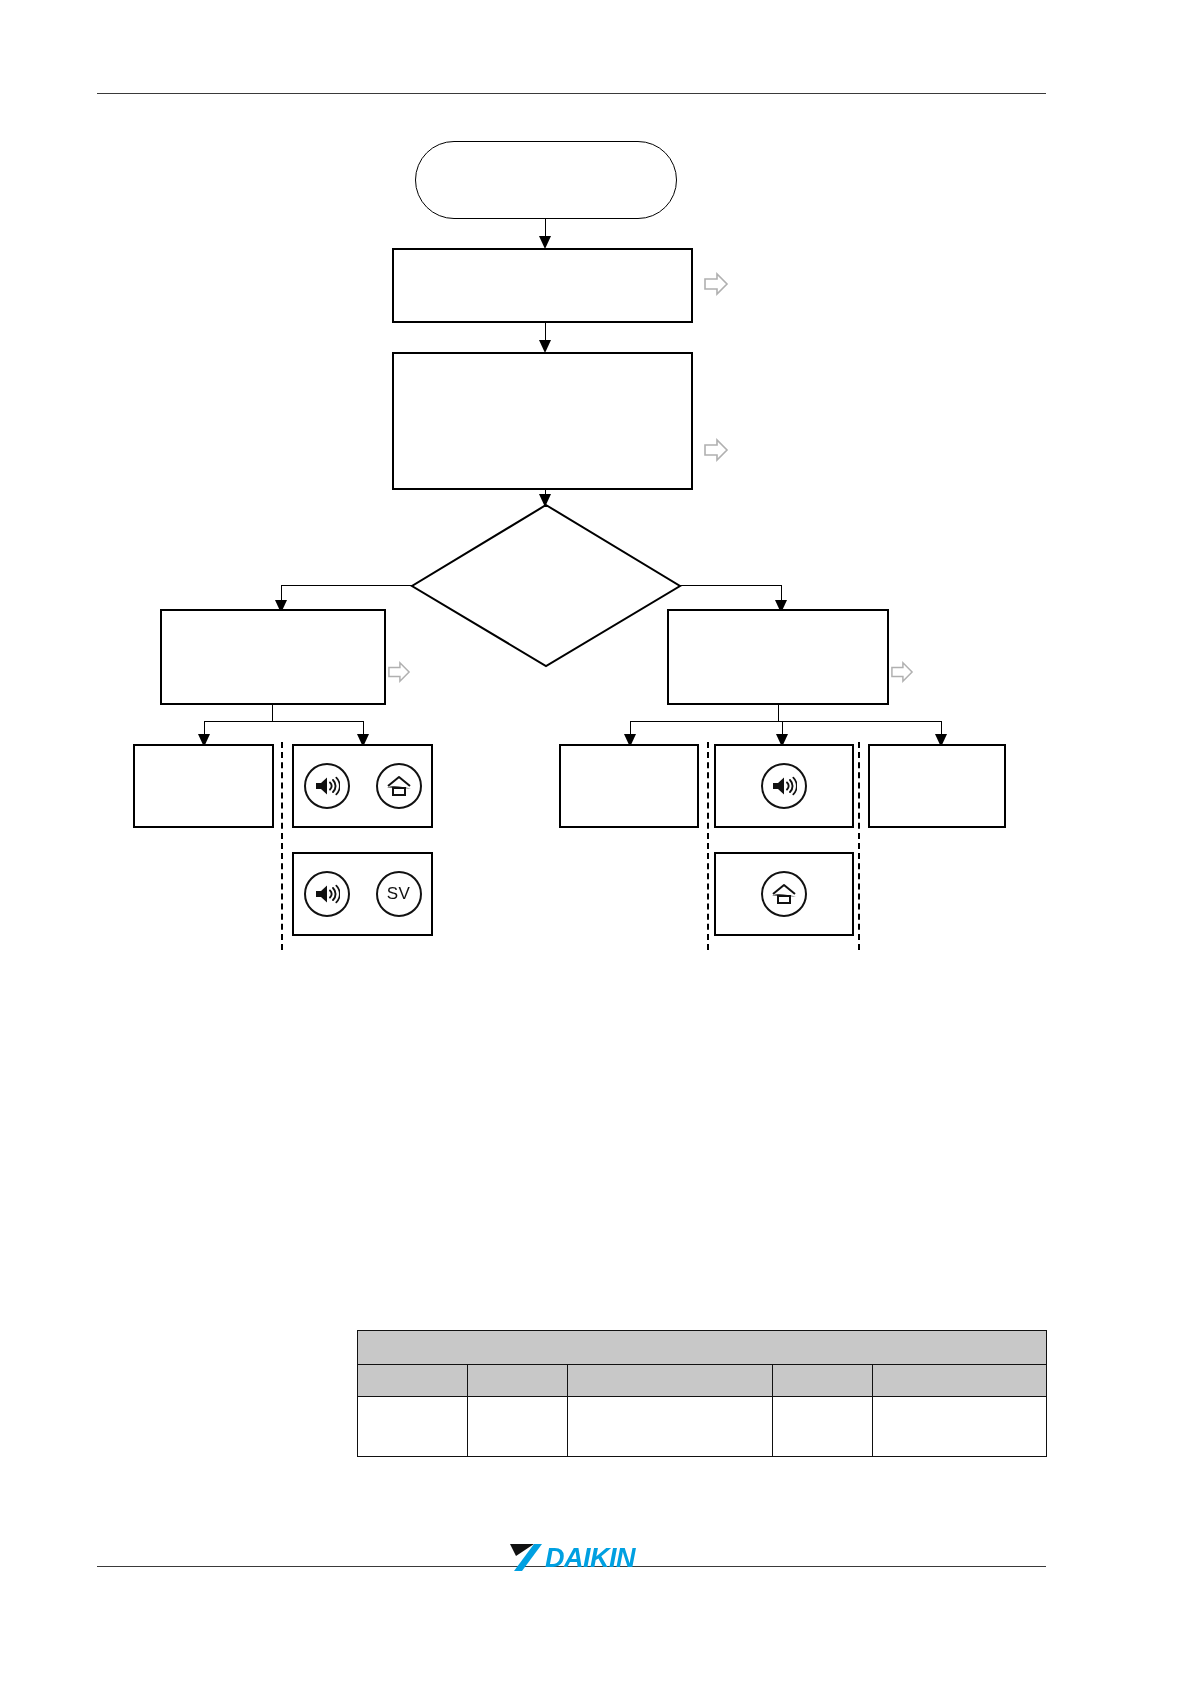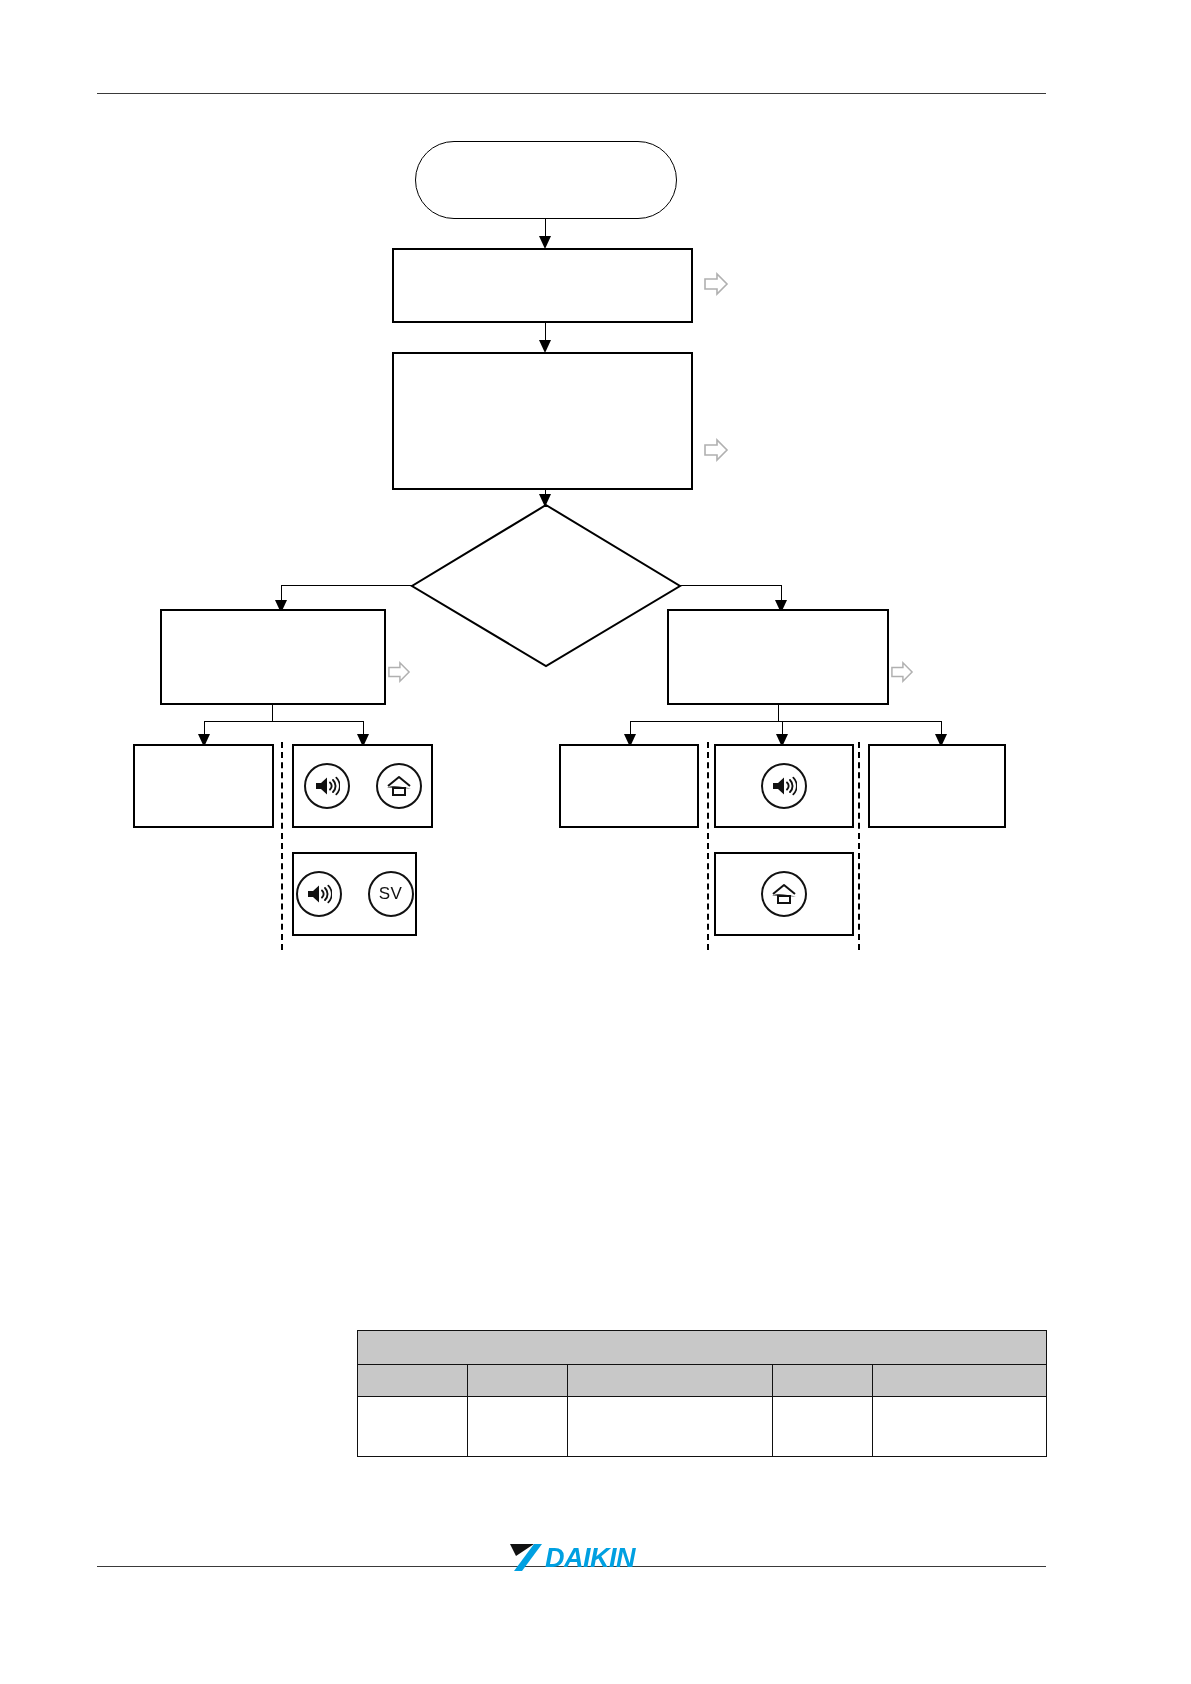--- a/index.html
+++ b/index.html
@@ -235,21 +235,21 @@
     </span>
     <span class="glyph">
       <svg width="30" height="24" viewBox="0 0 30 24">
         <path d="M4 12 L15 3 L26 12" stroke="#111111" stroke-width="2" fill="none" stroke-linejoin="round"></path>
         <rect x="9" y="14" width="12" height="7" stroke="#111111" stroke-width="2" fill="none"></rect>
         <path d="M3 13.5 C9 10.8 18 12.6 27 14.6 C20 14.2 10 13.3 3 13.5 Z" fill="#111111"></path>
       </svg>
     </span>
   </div>
 
-  <div class="icon-node" style="left:292px; top:852px; width:125px; height:84px;align-items:center;">
+  <div class="icon-node" style="left:292px; top:852px; width:141px; height:84px;align-items:center;">
     <span class="glyph">
       <svg width="26" height="22" viewBox="0 0 26 22">
         <path d="M2 8 H7 L13 2.5 V19.5 L7 14 H2 Z" fill="#111111"></path>
         <path d="M16 7.5 C18.2 9.6 18.2 12.4 16 14.5" stroke="#111111" stroke-width="1.9" fill="none" stroke-linecap="round"></path>
         <path d="M19 5 C22.4 8.4 22.4 13.6 19 17" stroke="#111111" stroke-width="1.9" fill="none" stroke-linecap="round"></path>
         <path d="M22.3 2.6 C27 7.4 27 14.6 22.3 19.4" stroke="#111111" stroke-width="1.7" fill="none" stroke-linecap="round"></path>
       </svg>
     </span>
     <span class="glyph">
       <span class="glyph-text">SV</span>

